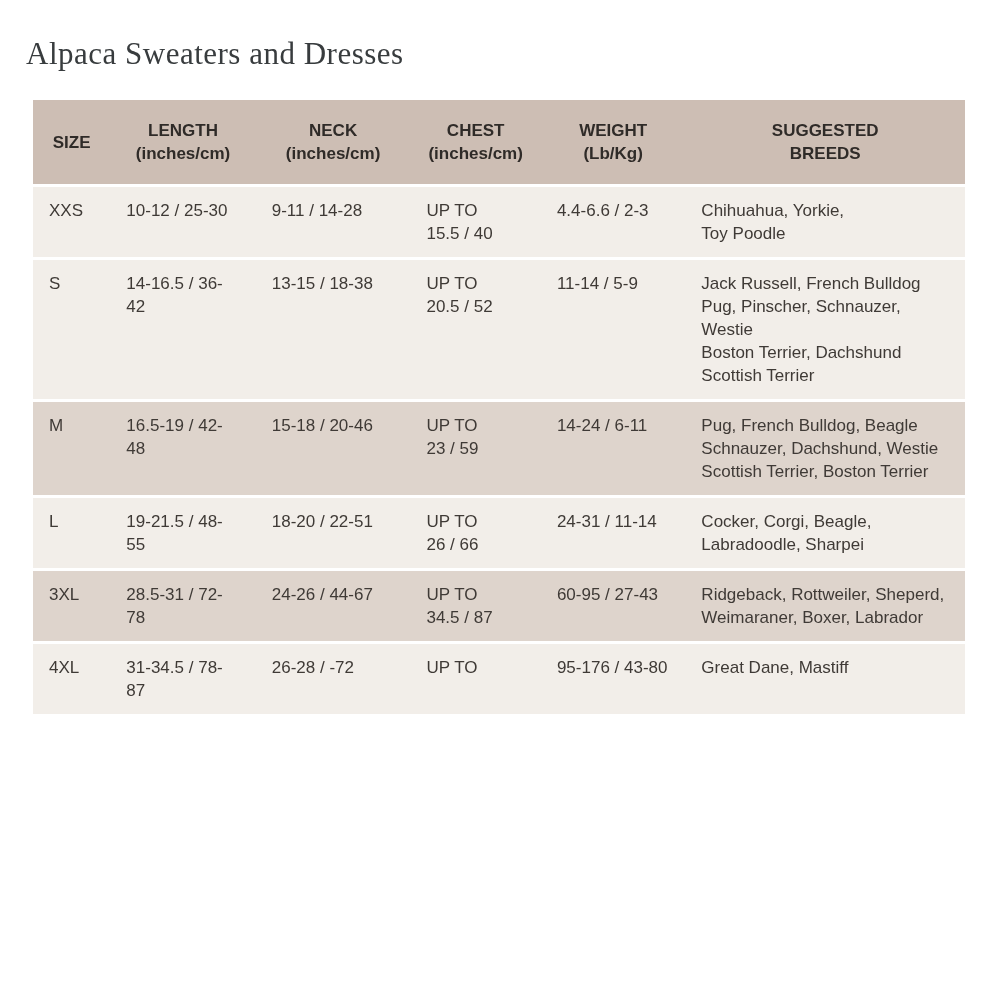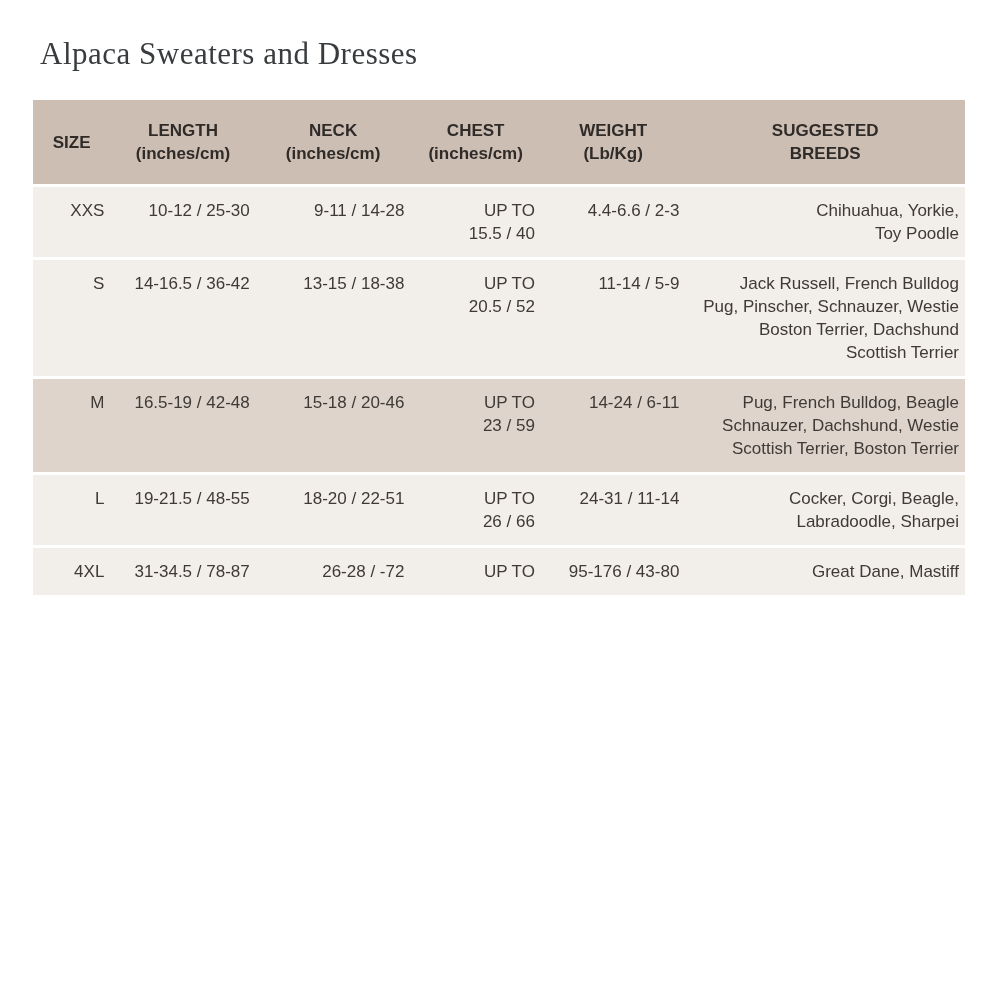--- a/index.html
+++ b/index.html
@@ -12,21 +12,21 @@
     --page-bg:#ffffff;
   }
   *{box-sizing:border-box;}
   html,body{margin:0;padding:0;}
   body{
     width:998px;height:998px;overflow:hidden;
     background:var(--page-bg);
     font-family:"Liberation Sans", sans-serif;
   }
   .page-title{
-    margin:36px 0 0 40px;
+    margin:36px 0 0 26px;
     font-family:"Liberation Serif", serif;
     font-weight:400;
     font-size:31px;
     letter-spacing:0.5px;
     color:var(--title-text);
   }
   table.size-chart{
     margin:25px 33px 0 33px;
     width:932px;
     table-layout:fixed;
@@ -47,22 +47,22 @@
     line-height:23px;
     padding:19px 6px;
     text-align:center;
     vertical-align:middle;
     white-space:pre-line;
   }
   td{
     color:var(--body-text);
     font-size:17px;
     line-height:23px;
-    padding:12px 6px;
-    text-align:right;
+    padding:12px 16px;
+    text-align:left;
     vertical-align:top;
     white-space:pre-line;
   }
   tr.light td{background:var(--row-light);}
   tr.dark td{background:var(--row-dark);}
 </style>
 </head>
 <body>
 
 <h1 class="page-title">Alpaca Sweaters and Dresses</h1>
@@ -128,20 +128,30 @@
       <tr class="light">
         <td>L</td>
         <td>19-21.5 / 48-55</td>
         <td>18-20 / 22-51</td>
         <td>UP TO
 26 / 66</td>
         <td>24-31 / 11-14</td>
         <td>Cocker, Corgi, Beagle,
 Labradoodle, Sharpei</td>
       </tr>
+      <tr class="dark">
+        <td>3XL</td>
+        <td>28.5-31 / 72-78</td>
+        <td>24-26 / 44-67</td>
+        <td>UP TO
+34.5 / 87</td>
+        <td>60-95 / 27-43</td>
+        <td>Ridgeback, Rottweiler, Sheperd,
+Weimaraner, Boxer, Labrador</td>
+      </tr>
       <tr class="light">
         <td>4XL</td>
         <td>31-34.5 / 78-87</td>
         <td>26-28 / -72</td>
         <td>UP TO</td>
         <td>95-176 / 43-80</td>
         <td>Great Dane, Mastiff</td>
       </tr>
     </tbody>
 </table>

